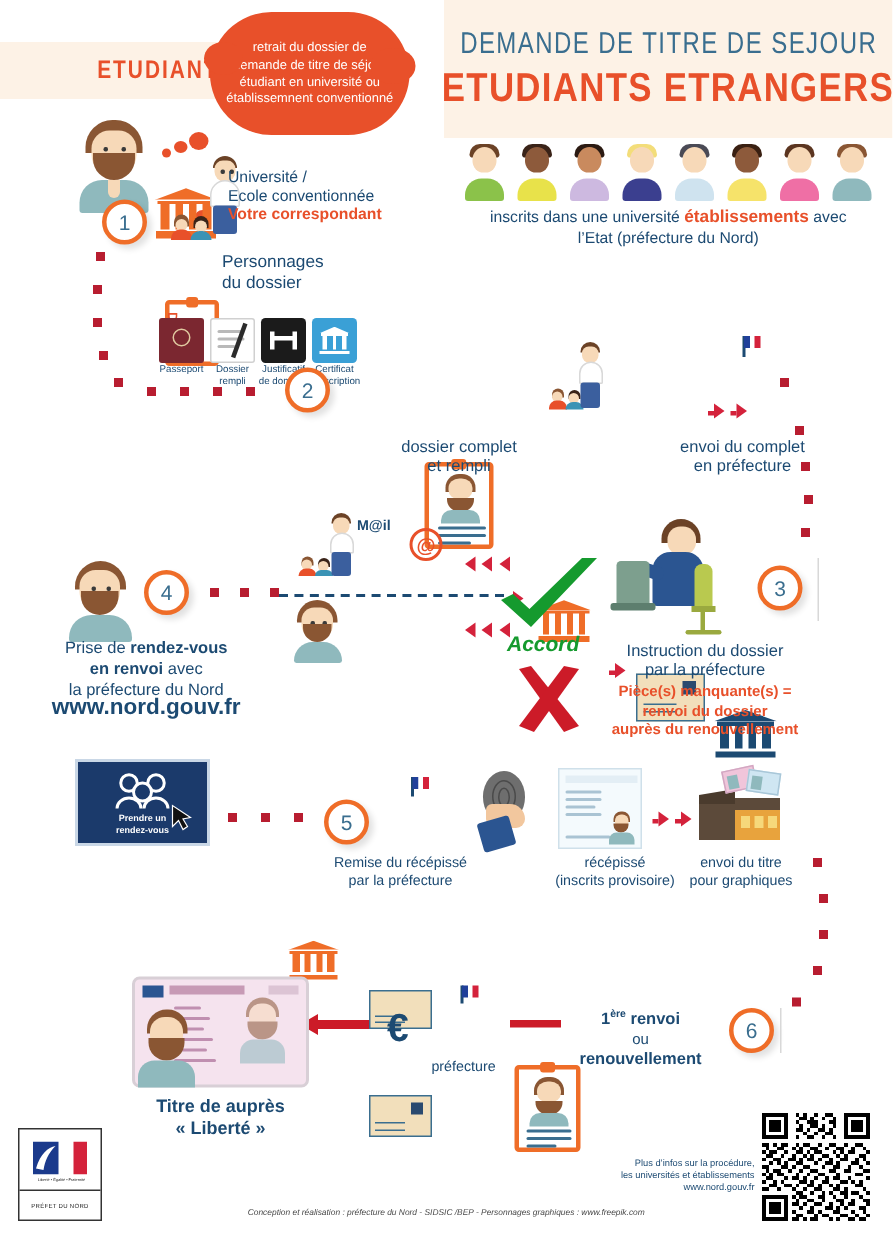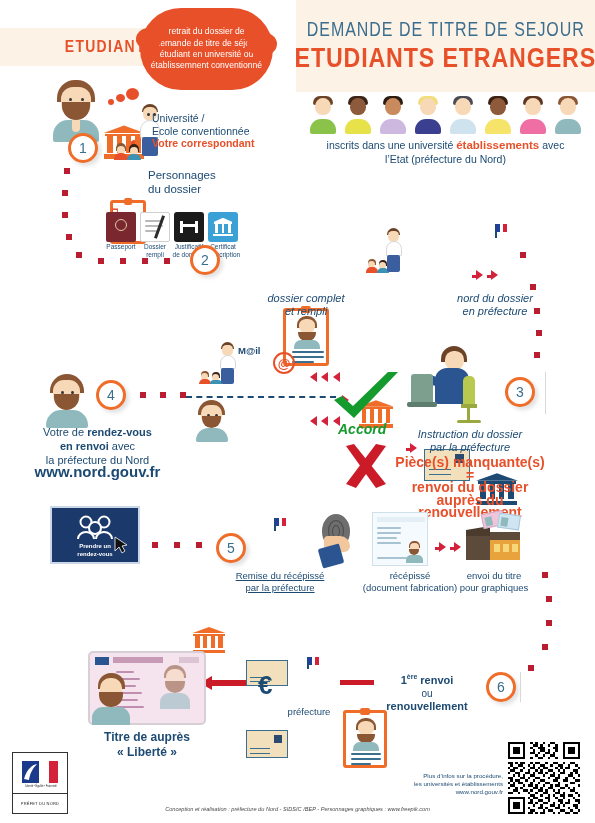--- a/index.html
+++ b/index.html
@@ -133,21 +133,21 @@
   }
   .clipdoc .clip {
     position: absolute; left: 50%; transform: translateX(-50%); top: -5px;
     width: 26%; height: 7px; background: #ef6d28; border-radius: 2px;
   }
   .txtline { background: #3a6e8f; height: 2px; border-radius: 1px; position: absolute; }
 
   
   .lbl { position: absolute; text-align: center; color: #1c4a72; line-height: 12px; }
   .lbl.sm { font-size: 9.5px; }
-  .lbl.md { font-size: 11px; line-height: 13px; font-style: italic; }
+  .lbl.md { font-size: 11px; line-height: 13px; }
   .lbl.tiny { font-size: 6.5px; line-height: 8px; }
 
   
   #logo-rf {
     left: 12px; top: 752px; width: 56px; height: 62px;
     border: 1px solid #333; background: #fff;
   }
   #logo-rf .flagimg { position:absolute; left: 9px; top: 8px; width: 36px; height: 22px; }
   #logo-rf .devise { position: absolute; left: 4px; top: 32px; width: 48px; font-size: 2.6px; text-align:center; color:#222; line-height:3.4px;}
   #logo-rf .sep { position:absolute; left:0; top: 40px; width: 100%; height:1px; background:#333; }
@@ -420,21 +420,21 @@
   <div class="base" style="background:#1c4a72"></div>
 </div>
 <div class="flagpole abs" style="left:495px; top:224px; height:14px;"></div>
 <div class="flag abs" style="left:496px; top:224px;">
     <i class="b"></i>
     <i class="w"></i>
     <i class="r"></i>
   </div>
 
 <div class="lbl md abs" style="left:440px; top:292px; width:110px;">
-  <span>nord du dossier</span><br>
+  <span>envoi du complet</span><br>
   <span>en préfecture</span>
 </div>
 
 <div class="dotsq" style="left:520px; top:252px;"></div>
 <div class="dotsq" style="left:530px; top:284px;"></div>
 <div class="dotsq" style="left:534px; top:308px;"></div>
 <div class="dotsq" style="left:536px; top:330px;"></div>
 <div class="dotsq" style="left:534px; top:352px;"></div>
 
 <div class="step abs" style="left:505px; top:377px;">
@@ -534,21 +534,21 @@
   <div style="position:absolute; left:58px; top:30px; width:12px; height:30px; background:#b9c94f; border-radius:5px 5px 2px 2px;"></div>
   <div style="position:absolute; left:56px; top:58px; width:16px; height:4px; background:#9aa93f;"></div>
   <div style="position:absolute; left:62px; top:60px; width:3px; height:16px; background:#9aa93f;"></div>
   <div style="position:absolute; left:52px; top:74px; width:24px; height:3px; background:#9aa93f; border-radius:2px;"></div>
 </div>
 
 <div class="lbl md abs" style="left:395px; top:428px; width:150px;">
   <span>Instruction du dossier</span><br>
   <span>par la préfecture</span>
 </div>
-<div class="lbl abs" style="left:392px; top:456px; width:156px; color:#e8502a; font-size:14px; line-height:12.5px; font-weight:bold;">
+<div class="lbl abs" style="left:392px; top:456px; width:156px; color:#e8502a; font-size:10px; line-height:12.5px; font-weight:bold;">
   <span>Pièce(s) manquante(s) =</span><br>
   <span>renvoi du dossier</span><br>
   <span>auprès du renouvellement</span>
 </div>
 
 <div class="step abs" style="left:96px; top:380px;">
   <span>4</span>
 </div>
 <div class="dotsq" style="left:140px; top:392px;"></div>
 <div class="dotsq" style="left:160px; top:392px;"></div>
@@ -557,21 +557,21 @@
 <div class="person abs" style="left:42px; top:374px; width:50px; height:54px;">
   <div class="hair" style="left:8px; top:0; width:34px; height:19px; background:#8a5633;"></div>
   <div class="face" style="left:11px; top:6px; width:27px; height:27px;"></div>
   <div class="eye" style="left:19px; top:17px;"></div>
     <div class="eye" style="left:29px; top:17px;"></div>
   <div class="beard" style="left:12px; top:20px; width:25px; height:16px; border-radius:0 0 14px 14px;"></div>
   <div class="shirt" style="left:4px; top:36px; width:42px; height:18px; background:#8fb9bd;"></div>
 </div>
 
 <div class="lbl abs" style="left:10px; top:425px; width:175px; font-size:11px; line-height:14px;">
-  <span>Votre de </span><b>rendez-vous</b><br>
+  <span>Prise de </span><b>rendez-vous</b><br>
   <b>en renvoi</b><span> avec</span><br>
   <span>la préfecture du Nord</span>
 </div>
 <div class="lbl abs" style="left:10px; top:466px; width:175px; font-size:15px; font-weight:bold;">www.nord.gouv.fr</div>
 
 <div class="abs" id="rdv-btn">
   <svg width="40" height="26" viewBox="0 0 40 26" style="margin-bottom:2px;">
     <circle cx="11" cy="7" r="5.5" fill="none" stroke="#fff" stroke-width="2"></circle>
     <circle cx="29" cy="7" r="5.5" fill="none" stroke="#fff" stroke-width="2"></circle>
     <circle cx="20" cy="13" r="6" fill="#1b3a6b" stroke="#fff" stroke-width="2"></circle>
@@ -591,21 +591,21 @@
 <div class="step abs" style="left:216px; top:533px;">
   <span>5</span>
 </div>
 
 <div class="flagpole abs" style="left:274px; top:518px; height:13px;"></div>
 <div class="flag abs" style="left:275px; top:518px;">
     <i class="b"></i>
     <i class="w"></i>
     <i class="r"></i>
   </div>
-<div class="lbl sm abs" style="left:233px; top:570px; width:94px;text-decoration:underline;">
+<div class="lbl sm abs" style="left:220px; top:570px; width:94px;">
   <span>Remise du récépissé</span><br>
   <span>par la préfecture</span>
 </div>
 
 <div class="abs" style="left:318px; top:514px; width:46px; height:52px;">
   <div style="position:absolute; left:4px; top:0; width:28px; height:34px; background:#6e6e6e; border-radius:50% 50% 48% 48%;"></div>
   <div style="position:absolute; left:10px; top:6px; width:16px; height:22px; border:1.5px solid #4a4a4a; border-radius:50%;"></div>
   <div style="position:absolute; left:14px; top:11px; width:8px; height:13px; border:1.5px solid #4a4a4a; border-radius:50%;"></div>
   <div style="position:absolute; left:6px; top:22px; width:26px; height:16px; background:#f2c79e; border-radius:4px 10px 6px 6px;"></div>
   <div style="position:absolute; left:2px; top:32px; width:22px; height:20px; background:#2b5591; transform:rotate(-16deg); border-radius:2px;"></div>
@@ -620,21 +620,21 @@
   <div class="txtline" style="left:4px; top:44px; width:30px; height:1.5px; background:#a9c3d3;"></div>
   <div style="position:absolute; left:33px; top:28px; width:17px; height:22px;">
     <div style="position:absolute; left:3px; top:0; width:11px; height:7px; background:#8a5633; border-radius:5px 5px 0 0;"></div>
     <div style="position:absolute; left:4px; top:2px; width:9px; height:9px; background:#f7d9b8; border-radius:45%;"></div>
     <div style="position:absolute; left:3px; top:8px; width:10px; height:6px; background:#8a5633; border-radius:0 0 5px 5px;"></div>
     <div style="position:absolute; left:0; top:14px; width:17px; height:8px; background:#8fb9bd; border-radius:5px 5px 0 0;"></div>
   </div>
 </div>
 <div class="lbl sm abs" style="left:355px; top:570px; width:110px;">
   <span>récépissé</span><br>
-  <span>(document fabrication)</span>
+  <span>(inscrits provisoire)</span>
 </div>
 
 <div class="abs" style="left:435px; top:538px;">
   <span class="arrowred" style="display:inline-block"><b></b><i></i></span>
   <span class="arrowred" style="display:inline-block"><b></b><i></i></span>
 </div>
 
 <div class="abs" style="left:466px; top:512px; width:54px; height:52px;">
   <div style="position:absolute; left:0; top:22px; width:24px; height:26px; background:#5c4a3a;"></div>
   <div style="position:absolute; left:0; top:14px; width:24px; height:10px; background:#4a3b2d; clip-path: polygon(0 100%, 0 40%, 100% 0, 100% 100%);"></div>

